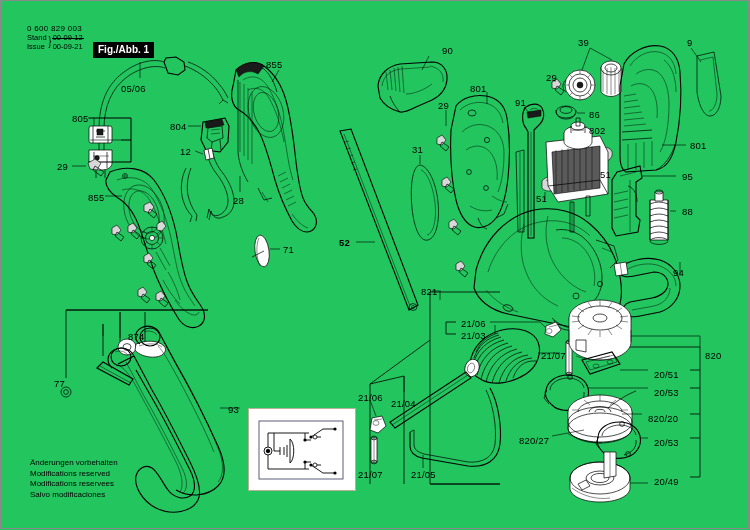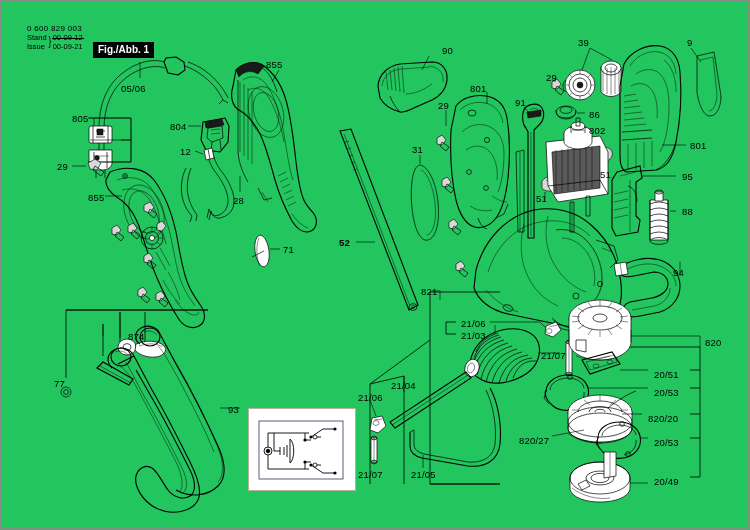--- a/index.html
+++ b/index.html
@@ -813,29 +813,35 @@
   <div class="lbl" style="left:600px; top:170px;">51</div>
   <div class="lbl" style="left:687px; top:38px;">9</div>
   <div class="lbl" style="left:690px; top:141px;">801</div>
   <div class="lbl" style="left:682px; top:172px;">95</div>
   <div class="lbl" style="left:682px; top:207px;">88</div>
   <div class="lbl" style="left:673px; top:268px;">94</div>
   <div class="lbl" style="left:421px; top:287px;">821</div>
   <div class="lbl" style="left:461px; top:319px;">21/06</div>
   <div class="lbl" style="left:461px; top:331px;">21/03</div>
   <div class="lbl" style="left:541px; top:351px;">21/07</div>
-  <div class="lbl" style="left:391px; top:381px;text-align:center;">21/04</div>
+  <div class="lbl" style="left:391px; top:399px;text-align:center;">21/04</div>
   <div class="lbl" style="left:358px; top:393px;">21/06</div>
   <div class="lbl" style="left:358px; top:470px;">21/07</div>
   <div class="lbl" style="left:411px; top:470px;">21/05</div>
   <div class="lbl" style="left:519px; top:436px;">820/27</div>
-  <div class="lbl" style="left:705px; top:338px;">820</div>
+  <div class="lbl" style="left:705px; top:351px;">820</div>
   <div class="lbl" style="left:654px; top:370px;">20/51</div>
   <div class="lbl" style="left:654px; top:388px;">20/53</div>
   <div class="lbl" style="left:648px; top:414px;">820/20</div>
   <div class="lbl" style="left:654px; top:438px;">20/53</div>
   <div class="lbl" style="left:654px; top:477px;">20/49</div>
   <div class="lbl" style="left:84px;  top:332px;padding-left:44px;">874</div>
   <div class="lbl" style="left:54px;  top:379px;">77</div>
   <div class="lbl" style="left:228px; top:405px;">93</div>
 
+  <div id="footer">
+    <div>Änderungen vorbehalten</div>
+    <div>Modifications reserved</div>
+    <div>Modifications reservees</div>
+    <div>Salvo modificaciones</div>
+  </div>
 
 </div>
 
 </body></html>

